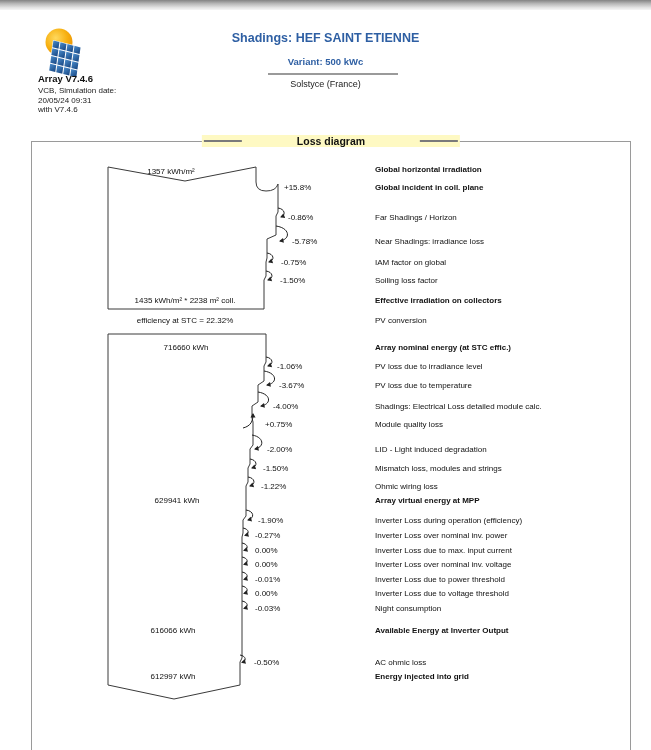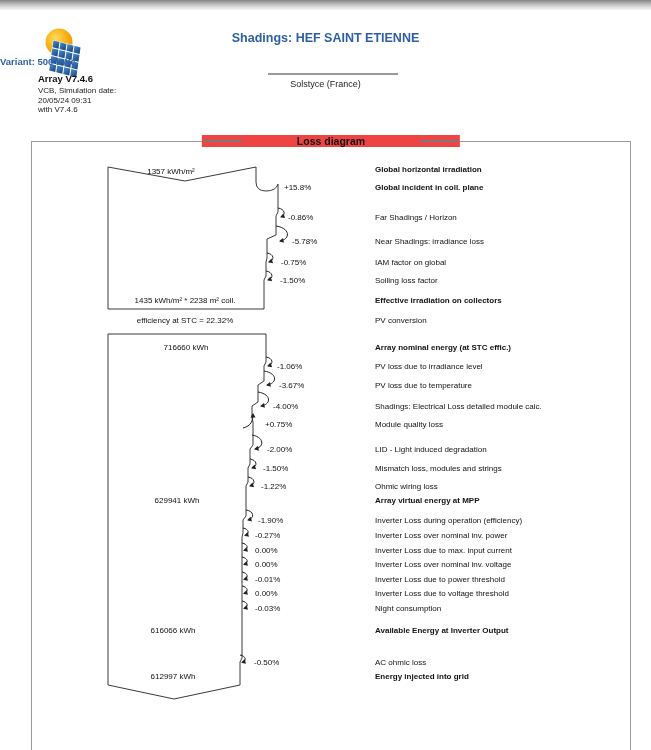--- a/index.html
+++ b/index.html
@@ -2,32 +2,32 @@
 <html><head>
 <meta charset="utf-8">
 <style>
   html,body{margin:0;padding:0;background:#fff;}
   .screen{position:relative;width:651px;height:750px;background:#ffffff;overflow:hidden;
           font-family:"Liberation Sans", sans-serif;color:#111;}
   .topbar{position:absolute;left:0;top:0;width:651px;height:10px;
           background:linear-gradient(180deg,#838383 0%,#b5b5b5 35%,#e2e2e2 75%,#f6f6f6 100%);}
   .proj{position:absolute;left:0;top:31px;width:651px;text-align:center;
         color:#2e5fa3;font-size:12.5px;font-weight:bold;}
-  .variant{position:absolute;left:0;top:56px;width:651px;text-align:left;
+  .variant{position:absolute;left:0;top:56px;width:651px;text-align:center;
         color:#2e5fa3;font-size:9.5px;font-weight:bold;}
   .divider{position:absolute;left:268px;top:73px;width:130px;height:0;border-top:2px solid #9a9a9a;}
   .company{position:absolute;left:0;top:79px;width:651px;text-align:center;font-size:9px;color:#222;}
   .appv{position:absolute;left:38px;top:73px;font-size:9.5px;font-weight:bold;color:#111;}
   .siminfo{position:absolute;left:38px;top:86px;font-size:8px;line-height:9.5px;color:#222;white-space:pre-line;}
   .logo{position:absolute;left:44px;top:27px;}
   
   .loss-box{position:absolute;left:31px;top:141px;width:598px;height:609px;
             border:1px solid #9a9a9a;border-bottom:none;background:#fff;}
   .loss-title{position:absolute;top:-7px;left:50%;transform:translateX(-50%);
-              display:flex;align-items:center;background:#ef4444;padding:0 2px;gap:43px;}
+              display:flex;align-items:center;background:#fef9c3;padding:0 2px;gap:43px;}
   .loss-title .seg{width:38px;height:0;border-top:2px solid #7a7a7a;}
   .loss-title .txt{font-size:10.5px;font-weight:bold;color:#111;padding:0 12px;white-space:nowrap;}
   .diagram{position:absolute;left:0;top:0;}
   .diagram text{font-family:"Liberation Sans", sans-serif;font-size:8px;fill:#111;}
   .diagram text.b{font-weight:bold;}
   .diagram text.c{text-anchor:middle;}
   .funnel{fill:#ffffff;stroke:#3a3a3a;stroke-width:1;stroke-linejoin:miter;}
   .arr{fill:none;stroke:#222;stroke-width:1;}
 </style>
 </head>

